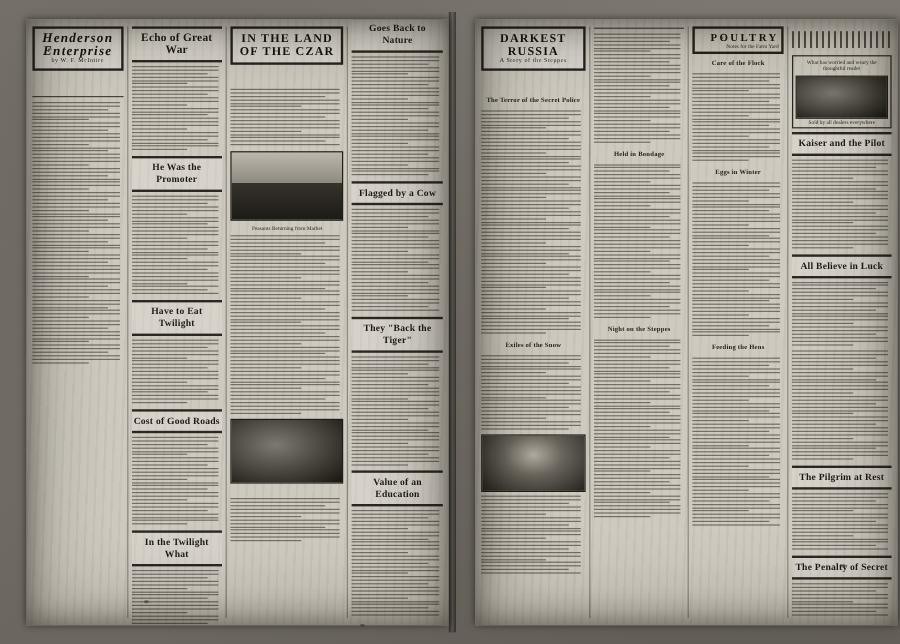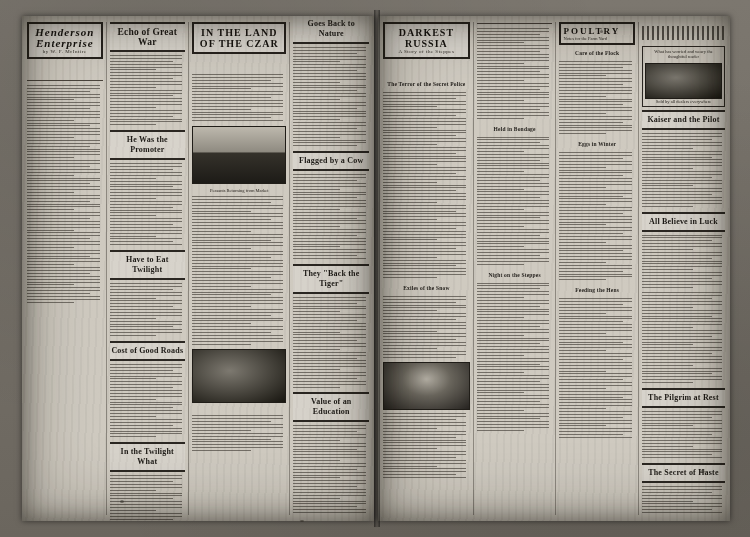--- a/index.html
+++ b/index.html
@@ -23,21 +23,21 @@
     overflow:hidden;
   }
   .page:before{
     content:"";position:absolute;inset:0;
     background:
       radial-gradient(ellipse at 50% 50%, rgba(255,255,255,.30), rgba(255,255,255,0) 70%),
       repeating-linear-gradient(92deg, rgba(0,0,0,.05) 0 2px, rgba(0,0,0,0) 2px 7px);
     pointer-events:none;mix-blend-mode:multiply;opacity:.7;
   }
   #pageL{left:22px;width:352px;}
-  #pageR{left:378px;width:352px;}
+  #pageR{left:396px;width:352px;}
 
   .cols{position:absolute;inset:6px 5px 6px 5px;display:flex;gap:3px;}
   .col{flex:1;position:relative;display:flex;flex-direction:column;gap:3px;
        border-right:1px solid rgba(60,55,48,.45);padding-right:3px;}
   .col:last-child{border-right:none;padding-right:0;justify-content:flex-end;}
 
   
   .hl{
     border-top:2px solid #2b2722;border-bottom:2px solid #2b2722;
     padding:3px 1px 3px;text-align:center;background:rgba(255,255,255,.18);
@@ -78,21 +78,21 @@
   }
   .banner .b1{font-size:10px;font-weight:bold;letter-spacing:1px;color:#16130f;line-height:11px;}
   .banner .b2{font-size:5px;letter-spacing:.5px;color:#2c2822;}
   .banner.script .b1{font-style:italic;font-size:11px;}
 
   .ornament{
     height:14px;margin:2px 0 3px;
     background:repeating-linear-gradient(90deg,#2b2722 0 2px,transparent 2px 5px);
     opacity:.75;
   }
-  .poultry{border:2px solid #26221d;text-align:left;padding:2px;}
+  .poultry{border:2px solid #26221d;text-align:right;padding:2px;}
   .poultry .p1{font-size:9px;font-weight:bold;letter-spacing:2px;color:#16130f;}
   .poultry .p2{font-size:4.5px;color:#2c2822;}
 
   .boxad{border:1px solid #2b2722;padding:2px;}
   .center{text-align:center;}
   .tiny{font-size:4.5px;color:#2a2621;line-height:5.5px;}
 
   
   .grunge{position:absolute;inset:0;pointer-events:none;}
   .grunge:before{
@@ -1118,21 +1118,21 @@
             <div class="ln g"></div>
           <div class="ln g"></div>
             <div class="ln g"></div>
             <div class="ln s"></div>
           <div class="ln g"></div>
             <div class="ln g"></div>
             <div class="ln m"></div>
             <div class="ln g"></div>
         </div>
         <div class="hl">
-          <div class="t">The Secret of Haste</div>
+          <div class="t">The Penalty of Secret</div>
         </div>
         <div class="body">
           <div class="ln g"></div>
             <div class="ln g"></div>
             <div class="ln m"></div>
             <div class="ln g"></div>
           <div class="ln g"></div>
             <div class="ln s"></div>
           <div class="ln g"></div>
             <div class="ln g"></div>

